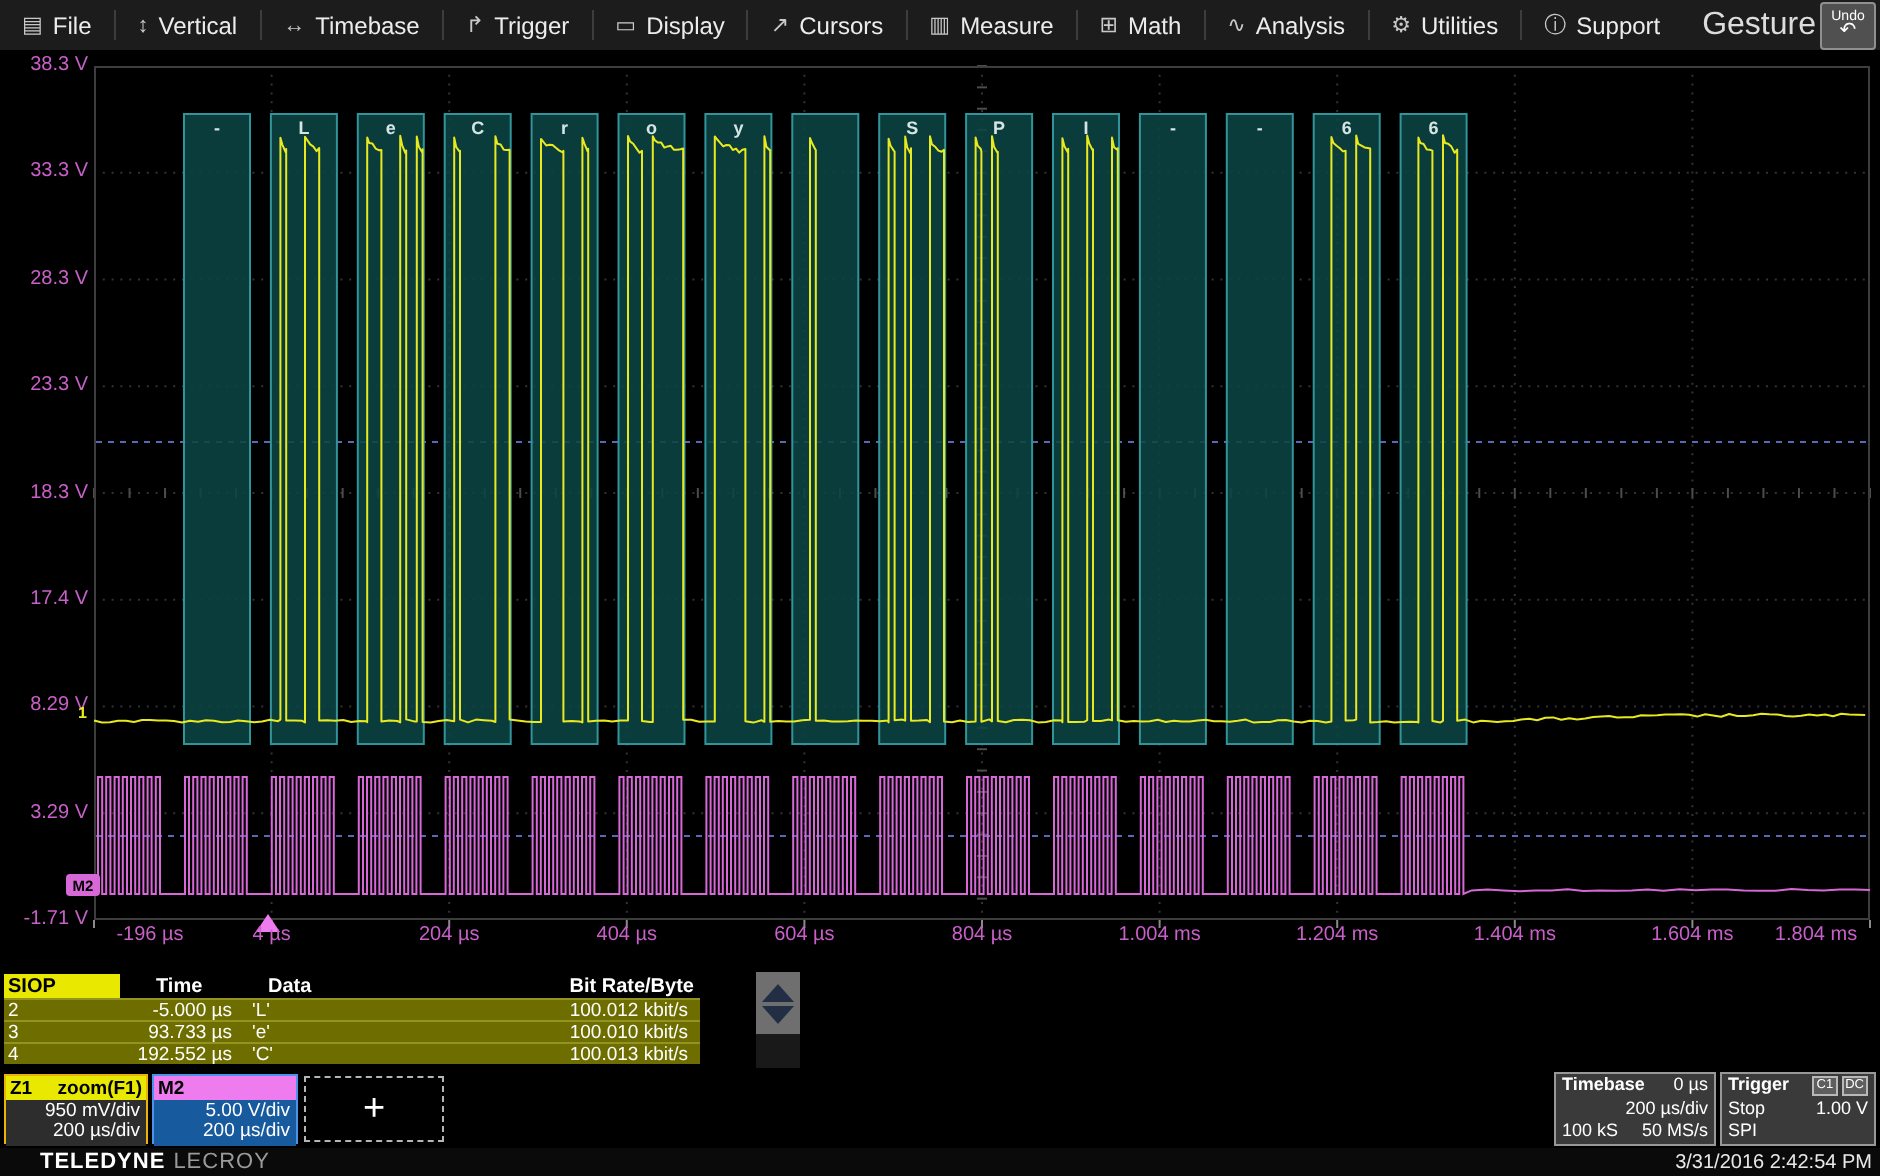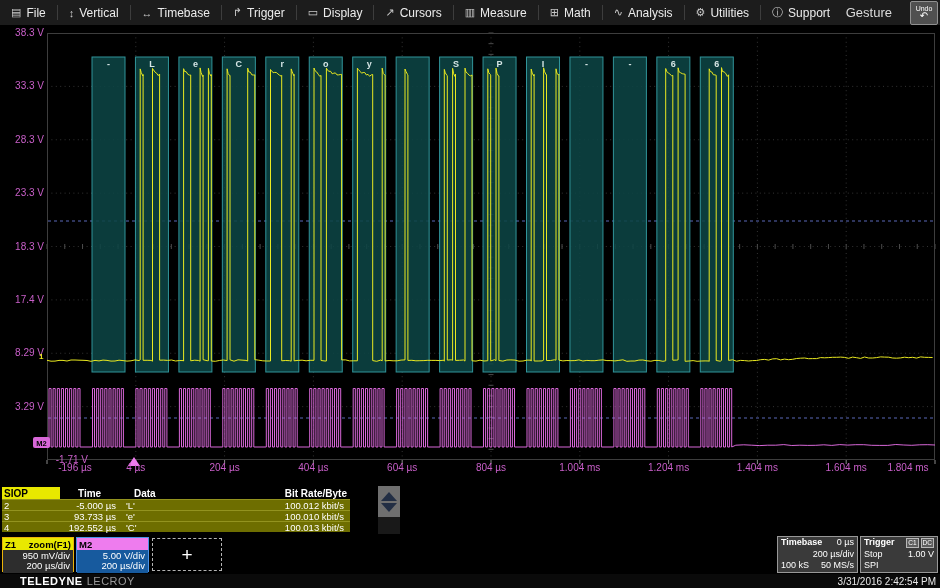--- a/index.html
+++ b/index.html
@@ -2,21 +2,21 @@
 <html><head>
 <meta charset="utf-8">
 <style>
   html,body{margin:0;padding:0;background:#000;}
   body{position:relative;width:940px;height:588px;overflow:hidden;font-family:"Liberation Sans",sans-serif;-webkit-font-smoothing:antialiased;}
   
   .menubar{position:absolute;left:0;top:0;width:940px;height:26px;background:#1c1c1c;display:flex;align-items:center;border-bottom:1px solid #000;box-sizing:border-box;}
   .menu-item{display:flex;align-items:center;gap:5px;padding:0 11px;height:26px;color:#ececec;font-size:12px;cursor:default;white-space:nowrap;}
   .menu-item .mi{color:#c8c8c8;font-size:11px;}
   .menu-sep{width:1px;height:15px;background:#3d3d3d;flex:0 0 auto;}
-  .gesture{margin-left:auto;margin-right:18px;color:#dcdcdc;font-size:13px;}
+  .gesture{margin-left:auto;margin-right:2px;color:#dcdcdc;font-size:16px;}
   .undo-btn{width:26px;height:22px;margin-right:2px;background:#505050;border:1px solid #909090;border-radius:2px;color:#fff;display:flex;flex-direction:column;align-items:center;justify-content:center;line-height:1;}
   .undo-btn .ut{font-size:7px;}
   .undo-btn .ua{font-size:10px;margin-top:-1px;}
   
   .vlab{position:absolute;left:0;width:44px;text-align:right;color:#c95fc9;font-size:10px;white-space:nowrap;}
   .tlab{position:absolute;top:462px;transform:translateX(-50%);color:#c95fc9;font-size:10px;white-space:nowrap;}
   .y1mark{position:absolute;left:39px;top:352px;color:#e8e81a;font-size:8px;font-weight:bold;}
   
   .siop{position:absolute;left:2px;top:487px;width:348px;}
   .t-head{display:flex;height:12px;align-items:center;background:#000;color:#fff;font-size:10px;font-weight:bold;}
@@ -292,21 +292,21 @@
 
 <div id="vlabels">
     <span class="vlab" style="top: 27px;">38.3 V</span>
     <span class="vlab" style="top: 80.375px;">33.3 V</span>
     <span class="vlab" style="top: 133.75px;">28.3 V</span>
     <span class="vlab" style="top: 187.125px;">23.3 V</span>
     <span class="vlab" style="top: 240.5px;">18.3 V</span>
     <span class="vlab" style="top: 293.875px;">17.4 V</span>
     <span class="vlab" style="top: 347.25px;">8.29 V</span>
     <span class="vlab" style="top: 400.625px;">3.29 V</span>
-    <span class="vlab" style="top: 454px; padding-left: 44px;">-1.71 V</span>
+    <span class="vlab" style="top: 454px;">-1.71 V</span>
   </div>
 <div id="tlabels">
     <span class="tlab" style="left: 75px;">-196 µs</span>
     <span class="tlab" style="left: 135.8px;">4 µs</span>
     <span class="tlab" style="left: 224.6px;">204 µs</span>
     <span class="tlab" style="left: 313.4px;">404 µs</span>
     <span class="tlab" style="left: 402.2px;">604 µs</span>
     <span class="tlab" style="left: 491px;">804 µs</span>
     <span class="tlab" style="left: 579.8px;">1.004 ms</span>
     <span class="tlab" style="left: 668.6px;">1.204 ms</span>

